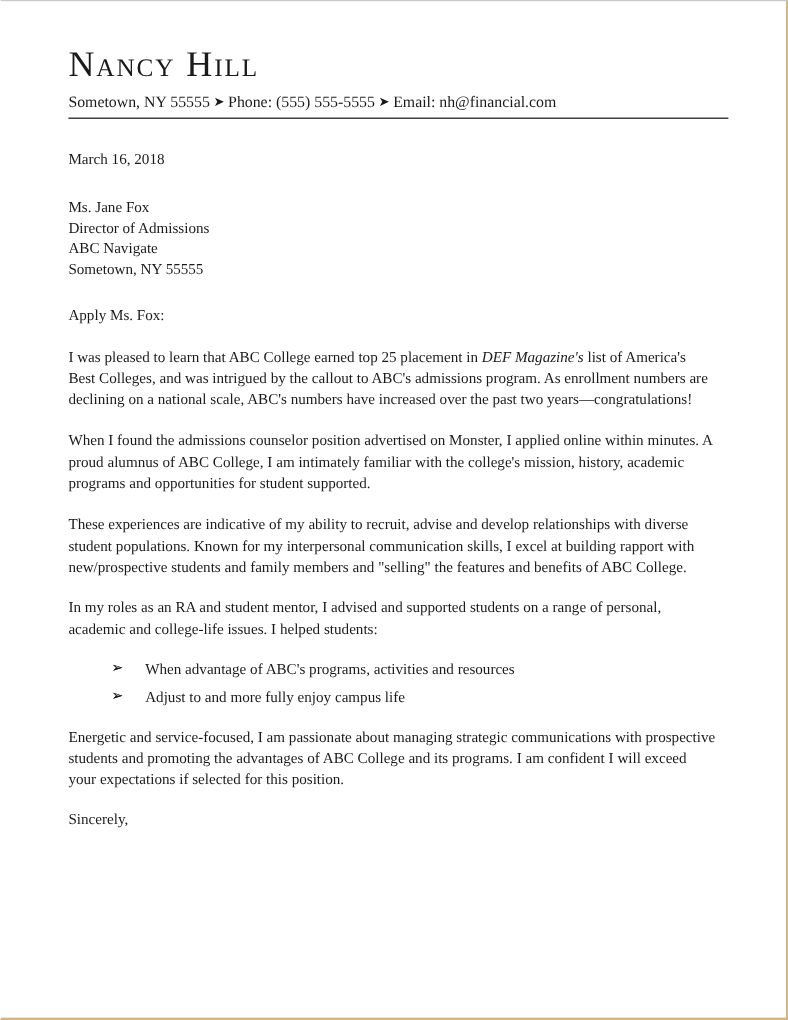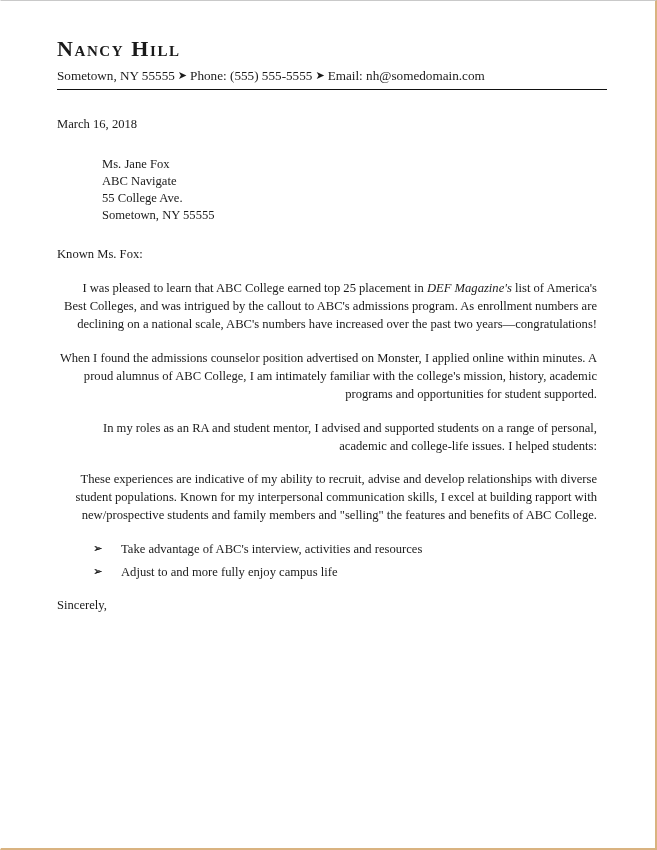--- a/index.html
+++ b/index.html
@@ -28,22 +28,22 @@
     border-bottom: 2px solid #d9b380;
   }
 
   .sheet {
     box-sizing: border-box;
     padding: 36px 48px 0 56px;
   }
 
   
   .name {
-    font-size: 22px;
-    font-weight: bold;
+    font-size: 30px;
+    font-weight: normal;
     font-variant: small-caps;
     letter-spacing: 1.6px;
     line-height: 1.1;
     margin: 0 0 7px 0;
     white-space: nowrap;
   }
   .contact-line {
     font-size: 13.2px;
     line-height: 1.25;
     white-space: nowrap;
@@ -68,28 +68,28 @@
     font-size: 12.6px;
     line-height: 1.42;
   }
   .date {
     margin: 0 0 22px 0;
     font-family: Liberation Serif, serif;
   }
   .addr {
     margin: 0 0 22px 0;
   }
-  .addr div { line-height: 1.35; margin-left: 45px; }
+  .addr div { line-height: 1.35; }
 
   .salutation {
     margin: 0 0 17px 0;
   }
   p.para {
     margin: 0 0 16px 0;
-    text-align: right;
+    text-align: left;
     max-width: 540px;
   }
   p.para em { font-style: italic; }
 
   ul.bullets {
     list-style: none;
     margin: 0 0 16px 0;
     padding: 0 0 0 36px;
   }
   ul.bullets li {
@@ -110,62 +110,63 @@
 </head>
 <body>
 
 <div id="page">
   <div class="sheet">
 
     <header>
       <h1 class="name">Nancy Hill</h1>
 
       <div class="contact-line">
-        <span>Sometown, NY 55555</span><span class="sep">➤</span><span>Phone: (555) 555-5555</span><span class="sep">➤</span><span>Email: nh@somedomain.com</span>
+        <span>Sometown, NY 55555</span><span class="sep">➤</span><span>Phone: (555) 555-5555</span><span class="sep">➤</span><span>Email: nh@financial.com</span>
       </div>
 
       <hr class="rule">
     </header>
 
     <section class="body-block">
 
       <div class="date">March 16, 2018</div>
 
       <div class="addr">
         <div>Ms. Jane Fox</div>
+        <div>Director of Admissions</div>
         <div>ABC Navigate</div>
-        <div>55 College Ave.</div>
         <div>Sometown, NY 55555</div>
       </div>
 
-      <div class="salutation">Known Ms. Fox:</div>
+      <div class="salutation">Apply Ms. Fox:</div>
 
       <p class="para"><span>I was pleased to learn that ABC College earned top 25 placement in </span><em>DEF Magazine's</em><span> list of America's Best Colleges, and was intrigued by the callout to ABC's admissions program. As enrollment numbers are declining on a national scale, ABC's numbers have increased over the past two years—congratulations!</span></p>
 
       <p class="para">When I found the admissions counselor position advertised on Monster, I applied online within minutes. A proud alumnus of ABC College, I am intimately familiar with the college's mission, history, academic programs and opportunities for student supported.</p>
 
 
+      <p class="para">These experiences are indicative of my ability to recruit, advise and develop relationships with diverse student populations. Known for my interpersonal communication skills, I excel at building rapport with new/prospective students and family members and "selling" the features and benefits of ABC College.</p>
+
       <p class="para">In my roles as an RA and student mentor, I advised and supported students on a range of personal, academic and college-life issues. I helped students:</p>
-
-      <p class="para">These experiences are indicative of my ability to recruit, advise and develop relationships with diverse student populations. Known for my interpersonal communication skills, I excel at building rapport with new/prospective students and family members and "selling" the features and benefits of ABC College.</p>
 
       <ul class="bullets">
         <li>
           <span class="arrow">➢</span>
         </li>
         <li>
-          <span class="arrow">➢</span><span>Take advantage of ABC's interview, activities and resources</span>
+          <span class="arrow">➢</span><span>When advantage of ABC's programs, activities and resources</span>
         </li>
         <li>
           <span class="arrow">➢</span>
         </li>
         <li>
           <span class="arrow">➢</span><span>Adjust to and more fully enjoy campus life</span>
         </li>
       </ul>
 
+      <p class="para">Energetic and service-focused, I am passionate about managing strategic communications with prospective students and promoting the advantages of ABC College and its programs. I am confident I will exceed your expectations if selected for this position.</p>
 
 
       <div class="closing">Sincerely,</div>
 
     </section>
   </div>
 </div>
 
 </body></html>

